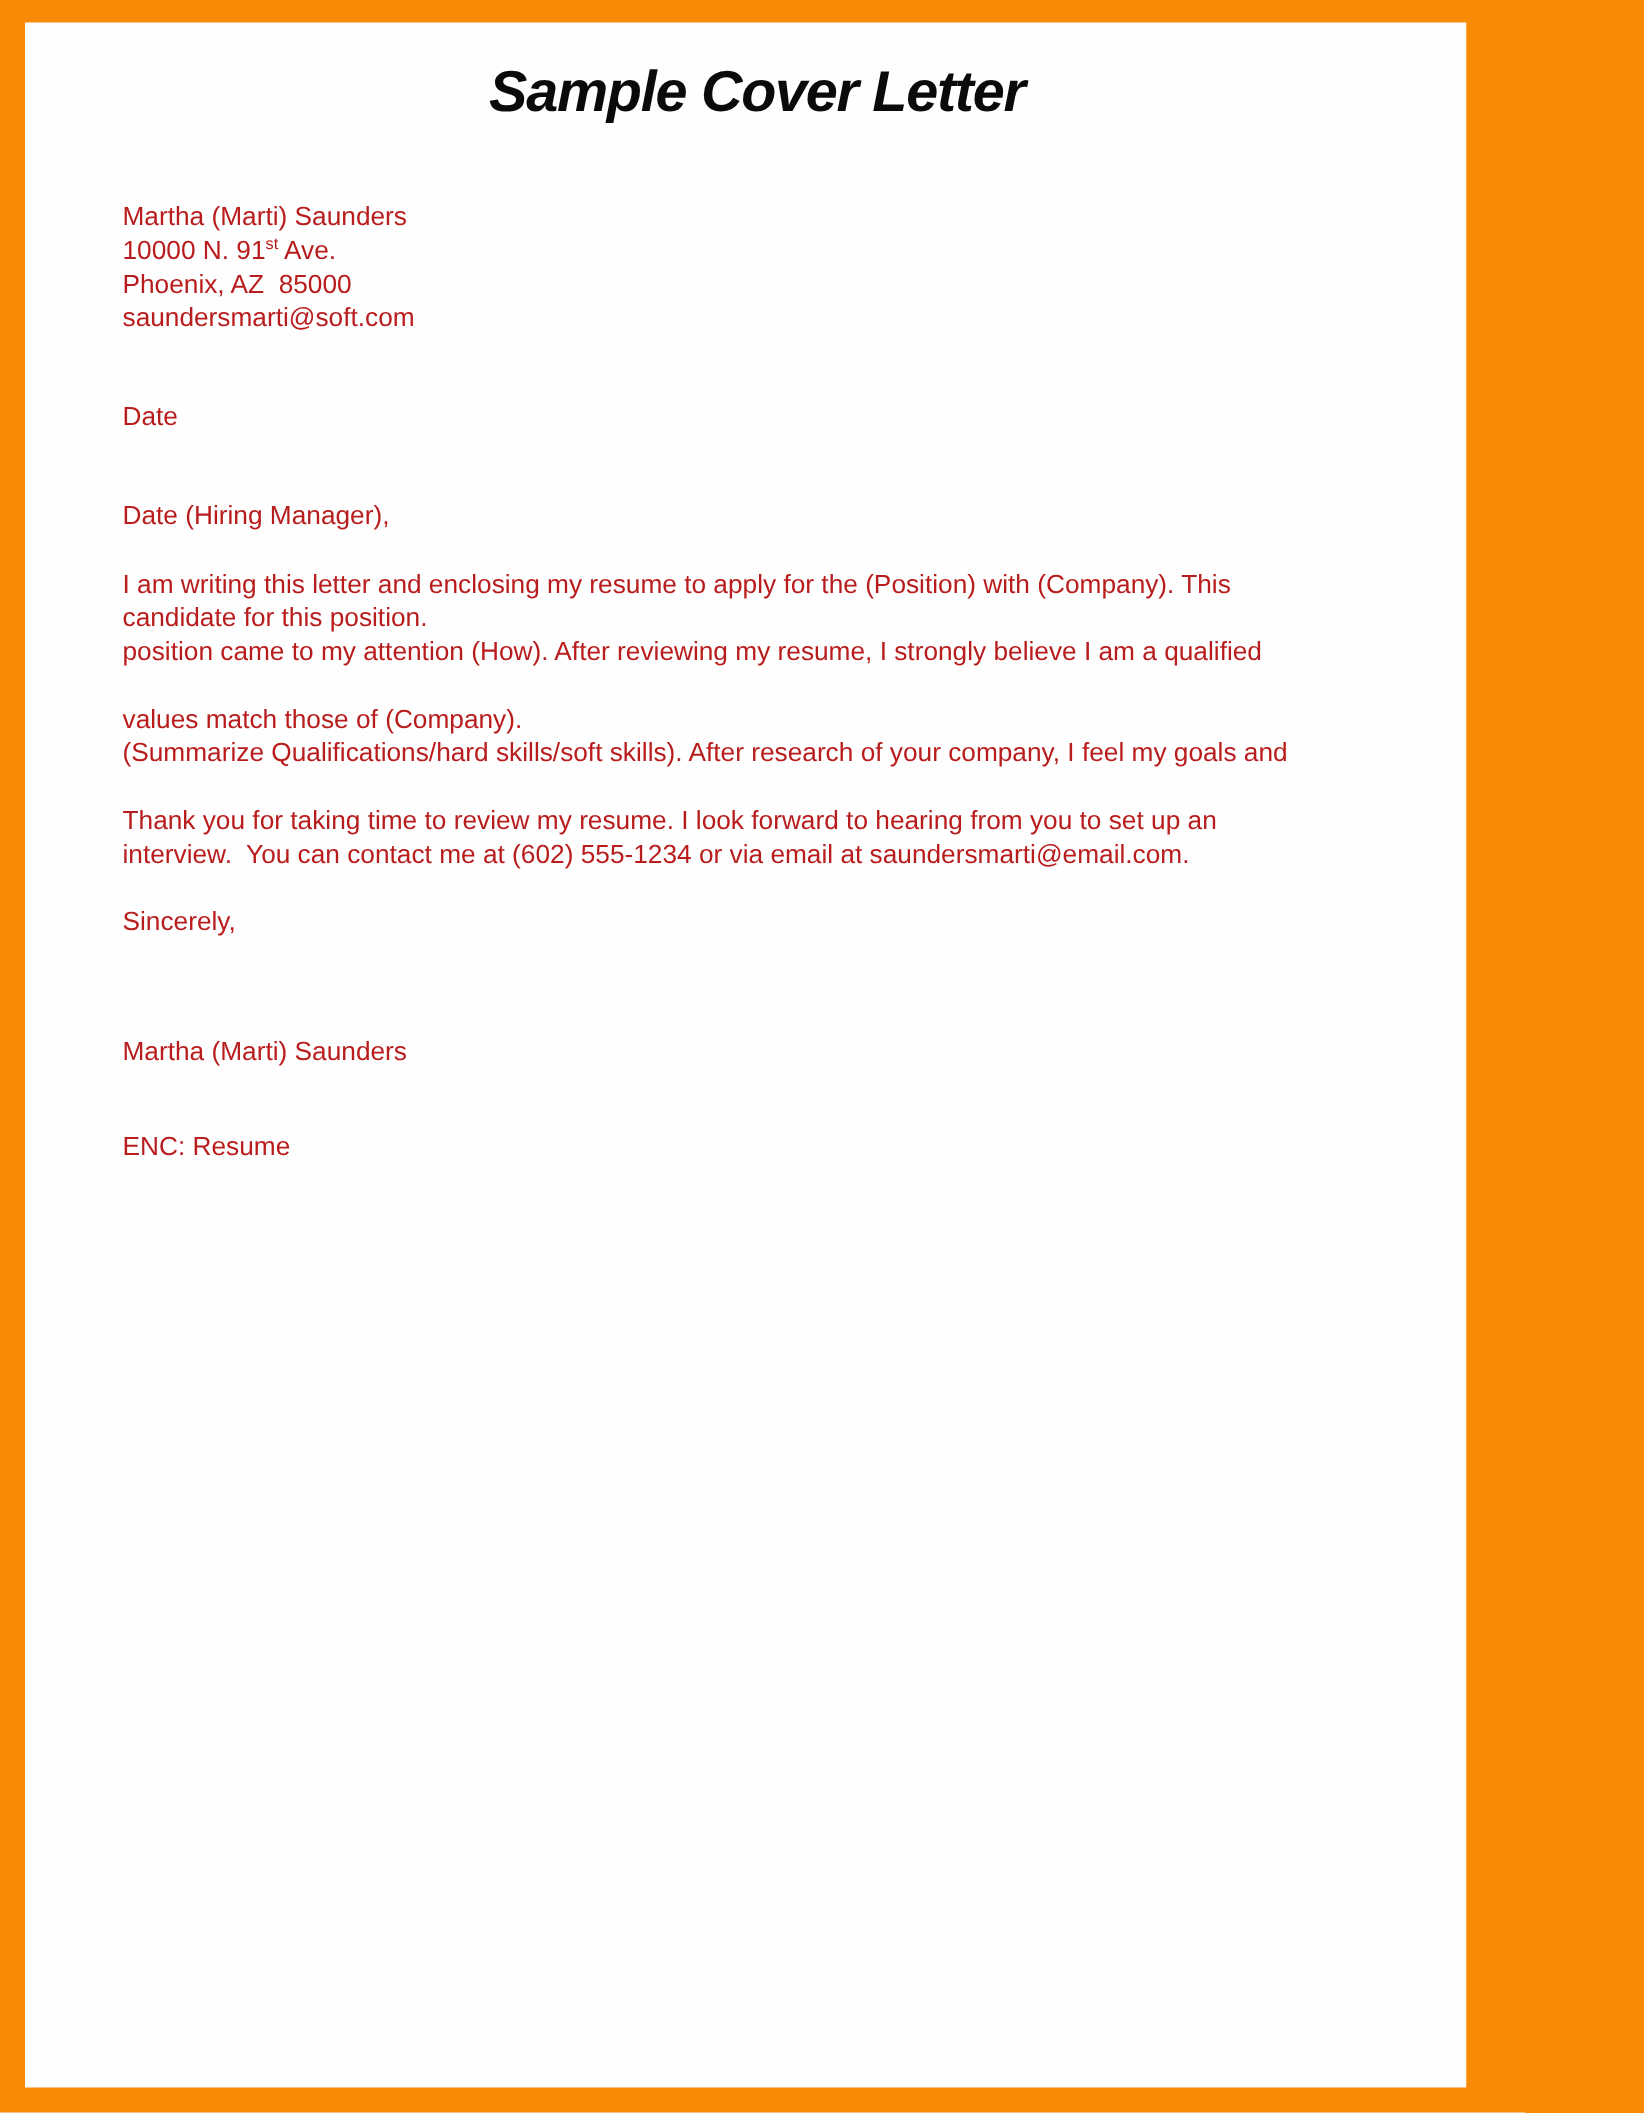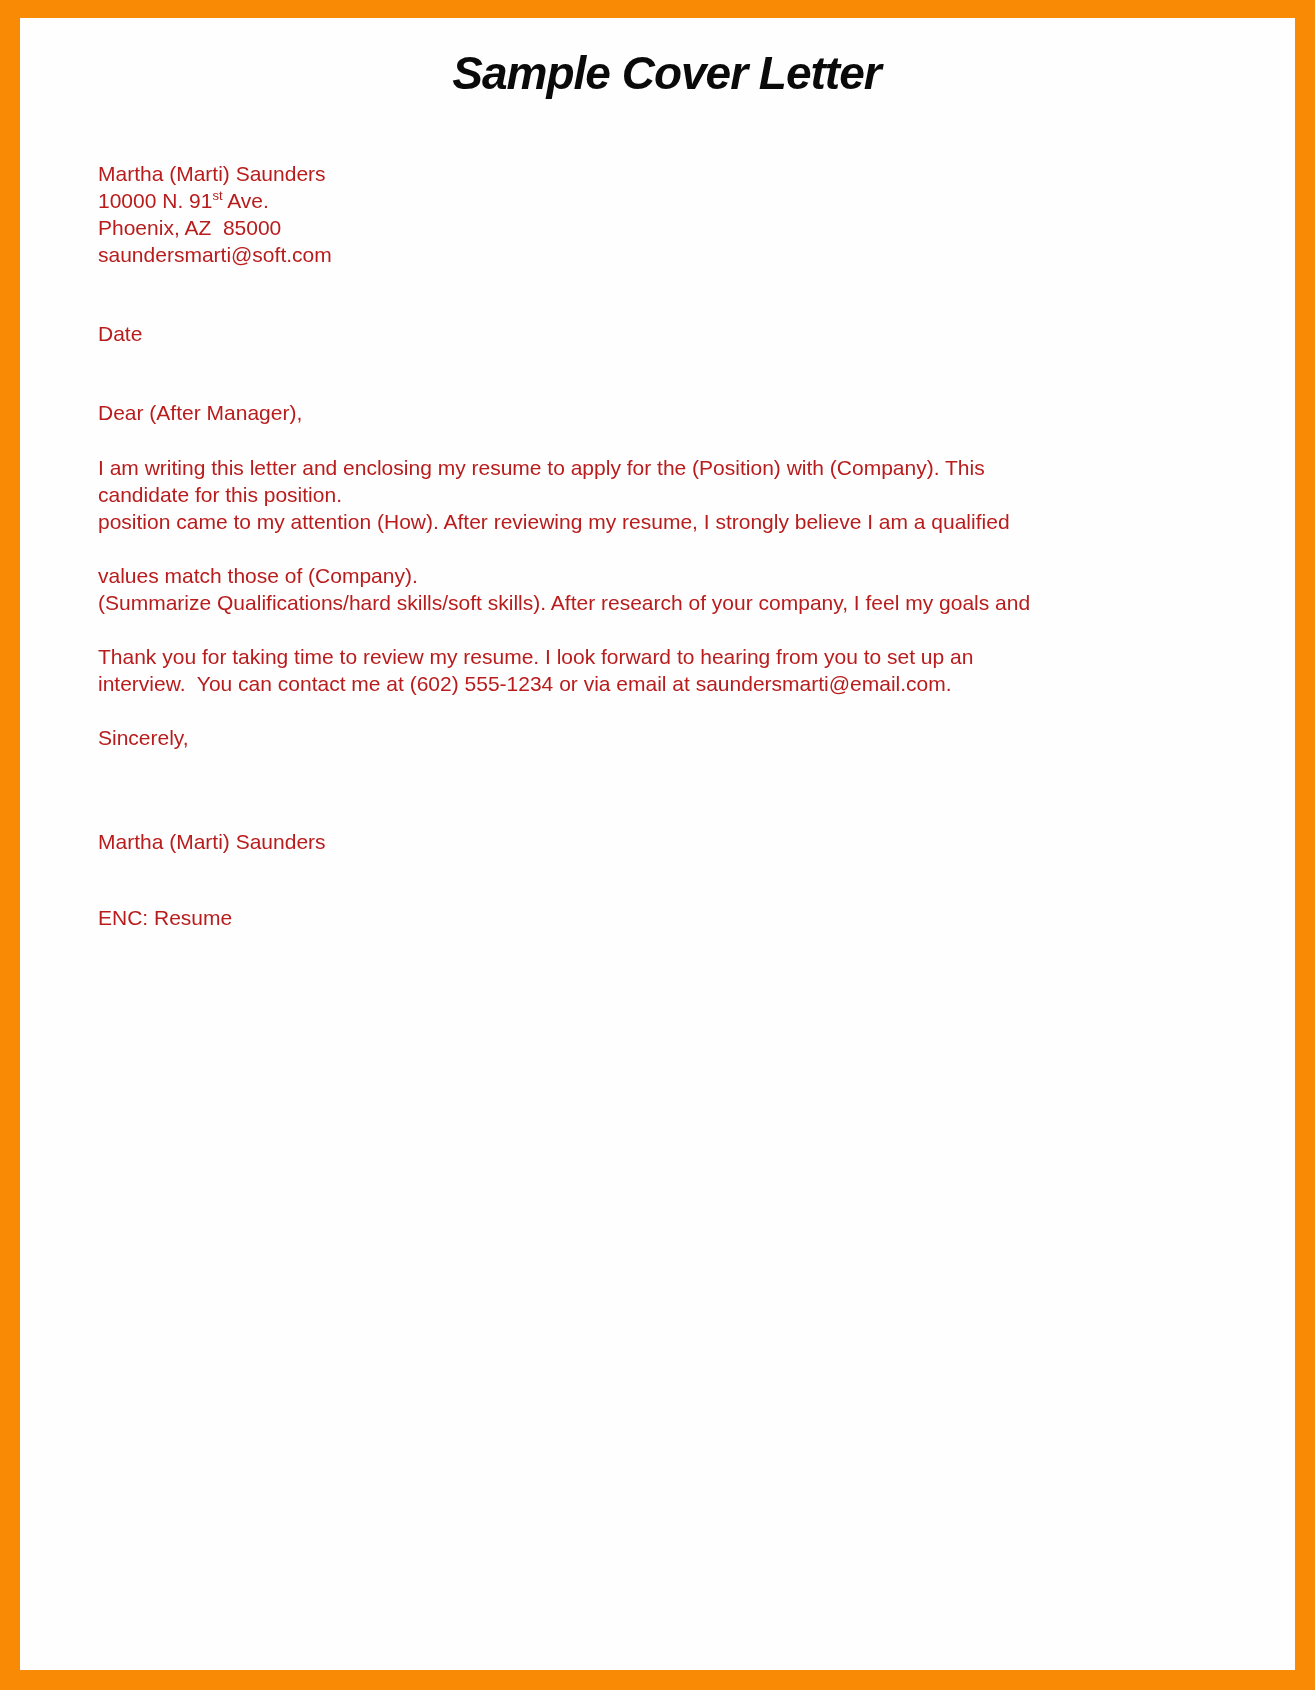--- a/index.html
+++ b/index.html
@@ -10,21 +10,21 @@
     width: 1315px;
     height: 1690px;
     background: #F98A06;
     font-family: "Liberation Sans", "DejaVu Sans", sans-serif;
     position: relative;
   }
   .page {
     position: absolute;
     top: 18px;
     left: 20px;
-    width: 1275px;
+    width: 1153px;
     height: 1652px;
     background: #FEFEFE;
     box-sizing: border-box;
     padding: 30px 60px 0 78px;
     color: #0a0a0a;
     overflow: hidden;
   }
   .doc-title {
     text-align: center;
     font-size: 46px;
@@ -64,21 +64,21 @@
 
   <div class="address-block">
     <div class="line">Martha (Marti) Saunders</div>
     <div class="line"><span>10000 N. 91</span><sup class="ord">st</sup><span> Ave.</span></div>
     <div class="line">Phoenix, AZ  85000</div>
     <div class="line">saundersmarti@soft.com</div>
   </div>
 
   <div class="line date-line">Date</div>
 
-  <div class="line salutation-line">Dear (After Manager),</div>
+  <div class="line salutation-line">Date (Hiring Manager),</div>
 
   <div class="para-1">
     <div class="line">I am writing this letter and enclosing my resume to apply for the (Position) with (Company). This</div>
     <div class="line">candidate for this position.</div>
     <div class="line">position came to my attention (How). After reviewing my resume, I strongly believe I am a qualified</div>
   </div>
 
   <div class="para-2">
     <div class="line">values match those of (Company).</div>
     <div class="line">(Summarize Qualifications/hard skills/soft skills). After research of your company, I feel my goals and</div>

